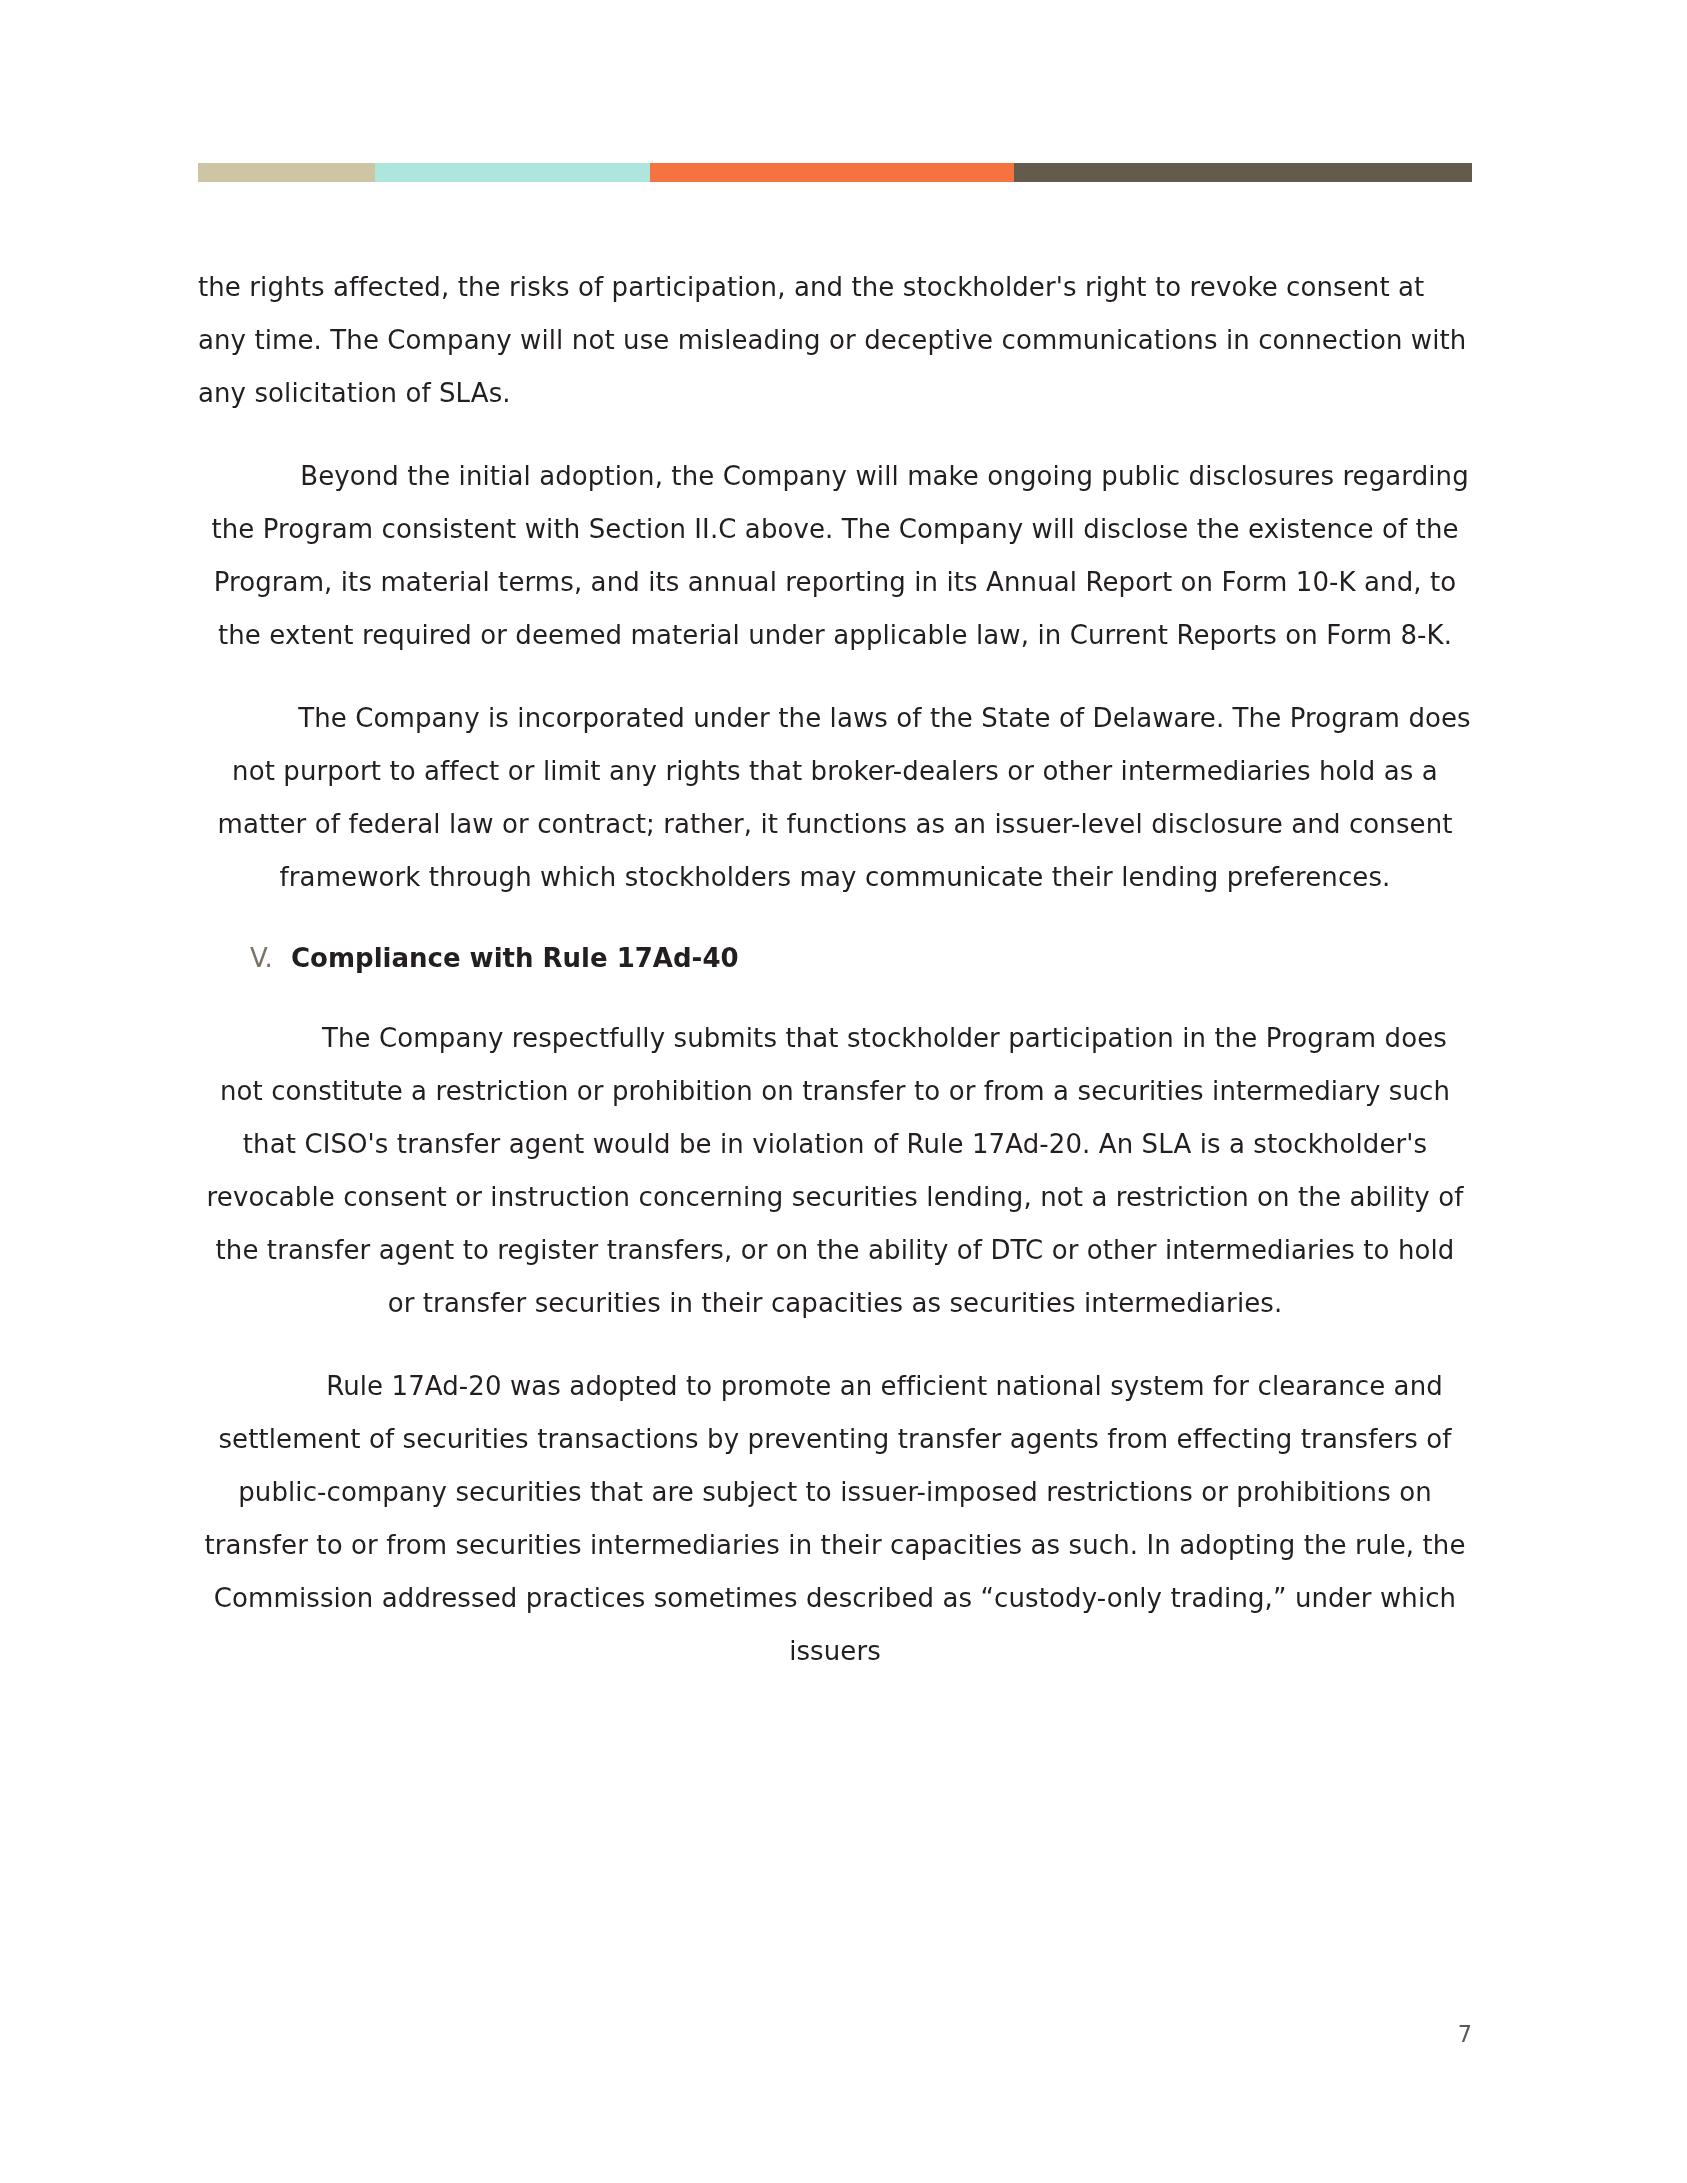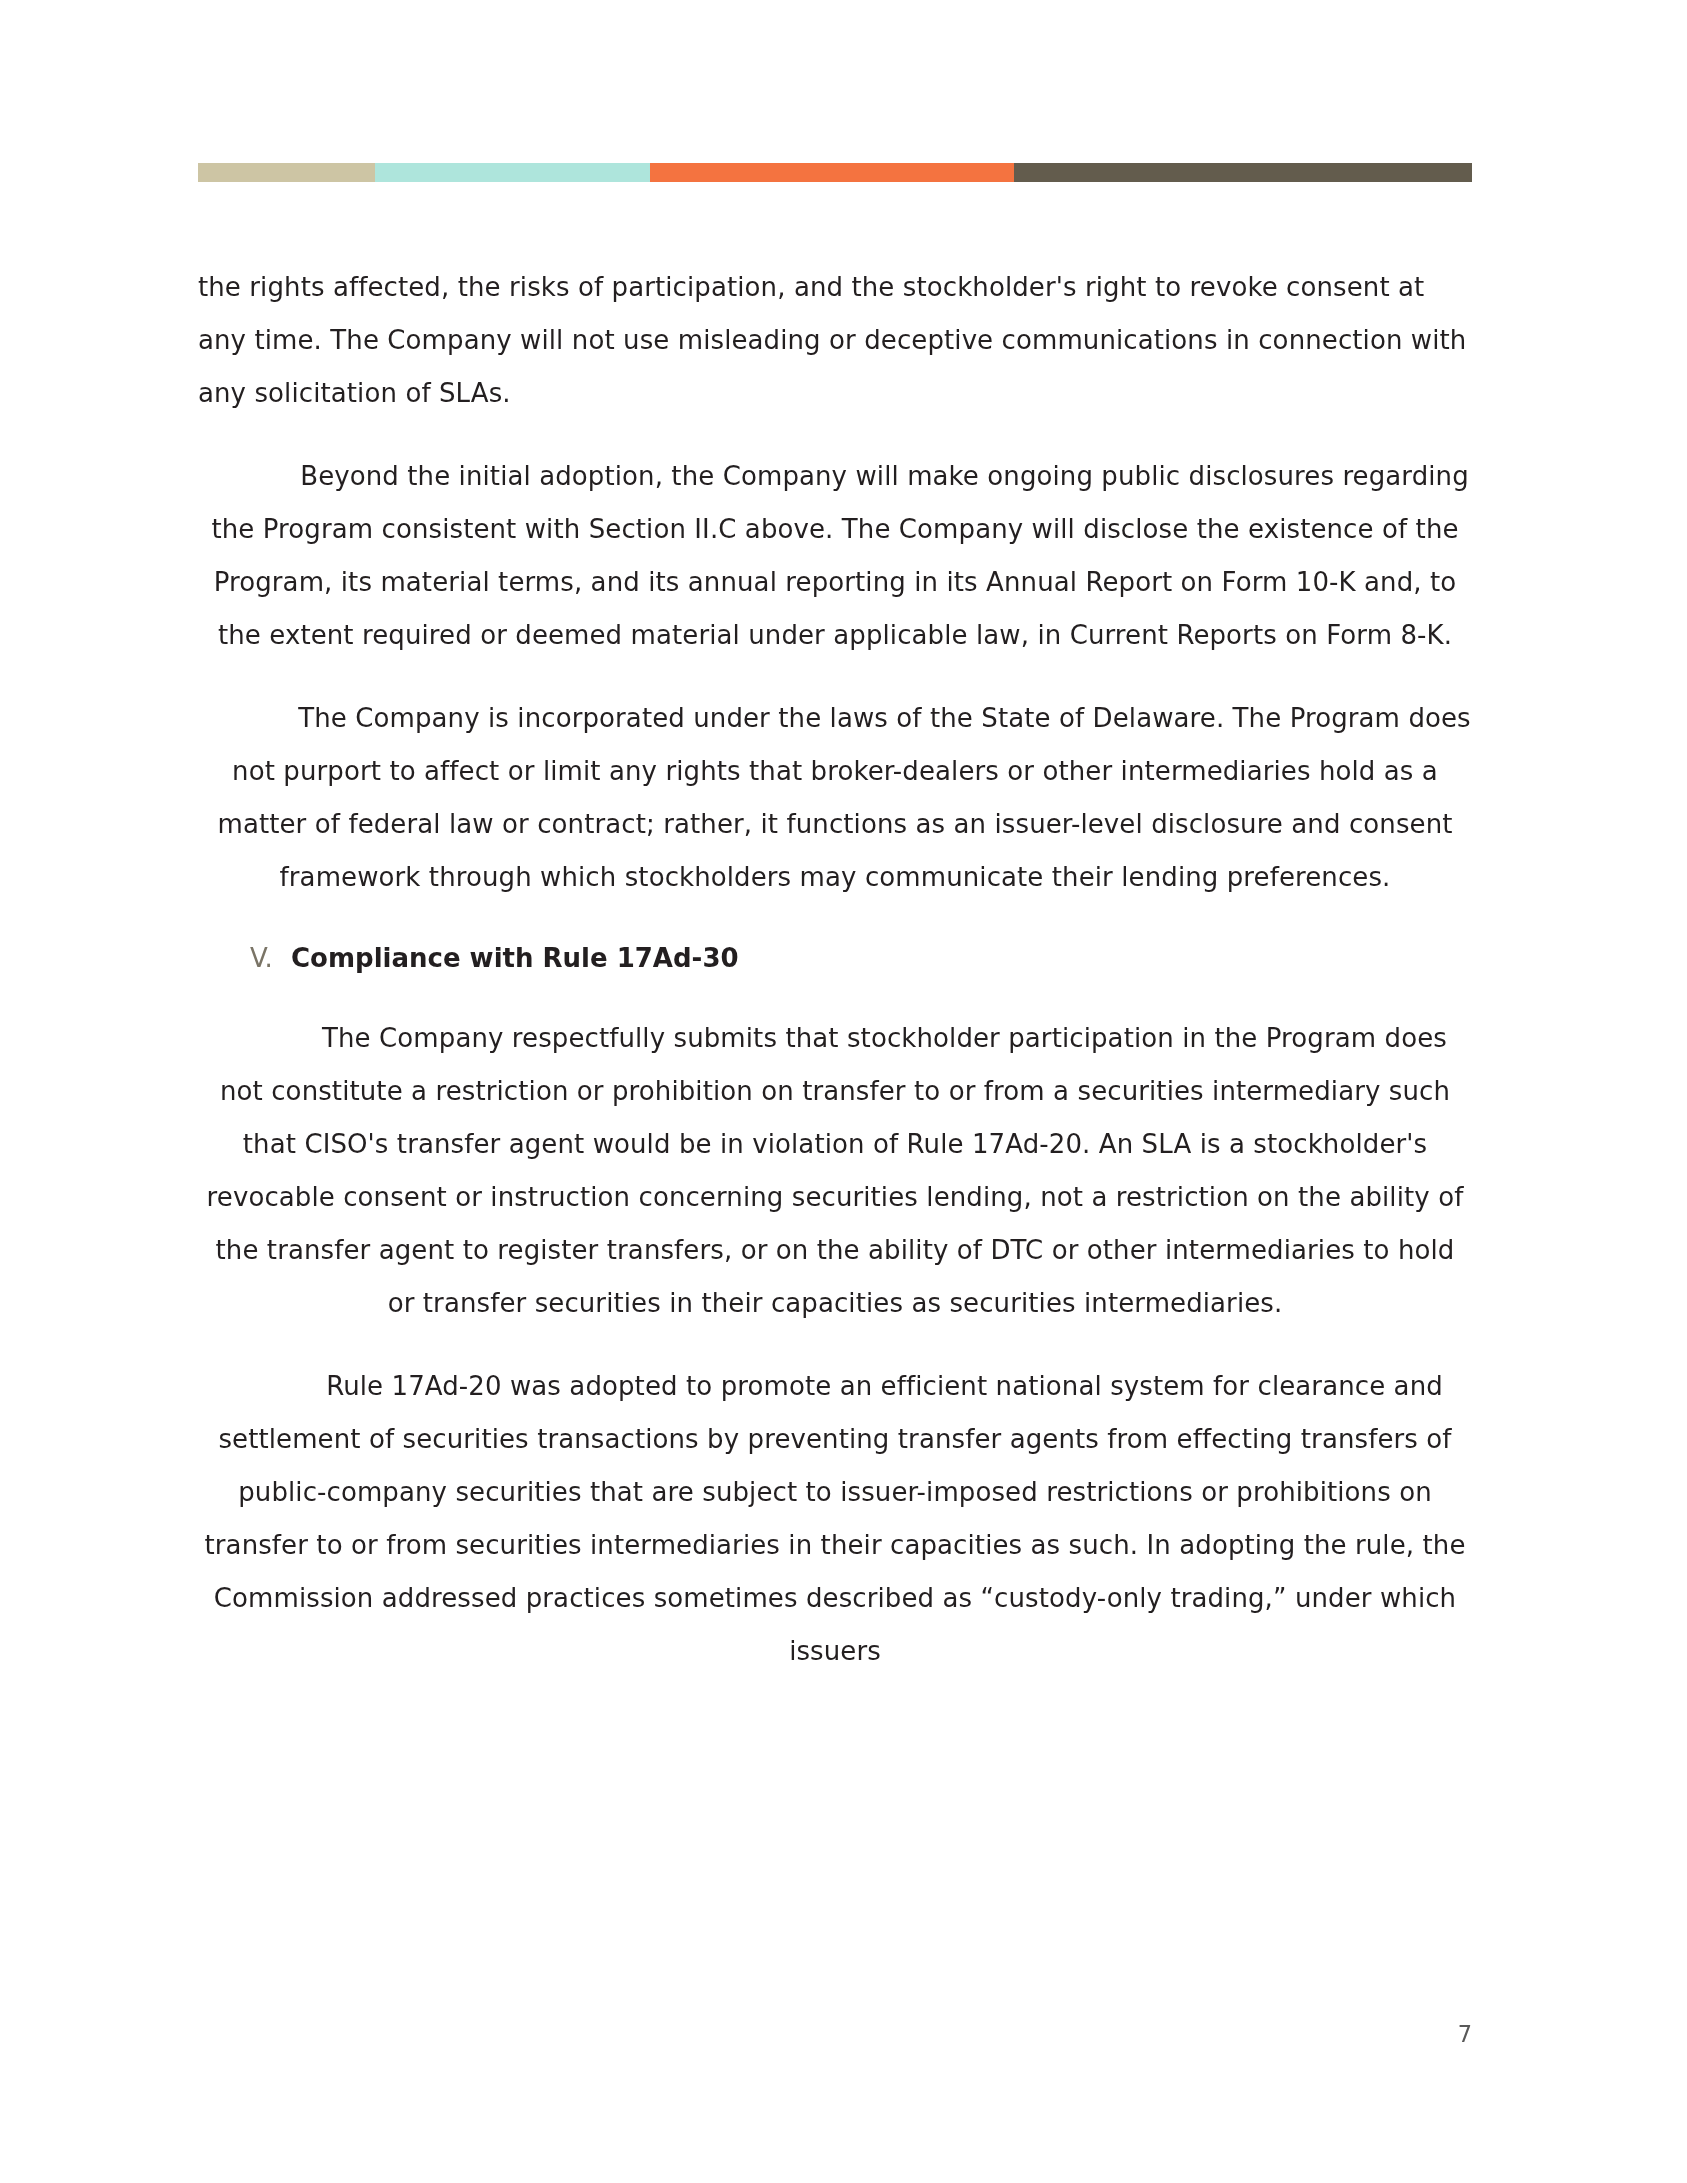--- a/index.html
+++ b/index.html
@@ -108,21 +108,21 @@
 
     <p class="body-block">the rights affected, the risks of participation, and the stockholder's right to revoke consent at any time. The Company will not use misleading or deceptive communications in connection with any solicitation of SLAs.</p>
 
     <p class="body-block indent-first">Beyond the initial adoption, the Company will make ongoing public disclosures regarding the Program consistent with Section II.C above. The Company will disclose the existence of the Program, its material terms, and its annual reporting in its Annual Report on Form 10-K and, to the extent required or deemed material under applicable law, in Current Reports on Form 8-K.</p>
 
 
     <p class="body-block indent-first">The Company is incorporated under the laws of the State of Delaware. The Program does not purport to affect or limit any rights that broker-dealers or other intermediaries hold as a matter of federal law or contract; rather, it functions as an issuer-level disclosure and consent framework through which stockholders may communicate their lending preferences.</p>
 
     <div class="heading-row">
       <div class="heading-num">V.</div>
-      <div class="heading-text">Compliance with Rule 17Ad-30</div>
+      <div class="heading-text">Compliance with Rule 17Ad-40</div>
     </div>
 
     <p class="body-block indent-first">The Company respectfully submits that stockholder participation in the Program does not constitute a restriction or prohibition on transfer to or from a securities intermediary such that CISO's transfer agent would be in violation of Rule 17Ad-20. An SLA is a stockholder's revocable consent or instruction concerning securities lending, not a restriction on the ability of the transfer agent to register transfers, or on the ability of DTC or other intermediaries to hold or transfer securities in their capacities as securities intermediaries.</p>
 
     <p class="body-block indent-first">Rule 17Ad-20 was adopted to promote an efficient national system for clearance and settlement of securities transactions by preventing transfer agents from effecting transfers of public-company securities that are subject to issuer-imposed restrictions or prohibitions on transfer to or from securities intermediaries in their capacities as such. In adopting the rule, the Commission addressed practices sometimes described as “custody-only trading,” under which issuers</p>
 
   </div>
 
   <div class="page-number">7</div>
 

